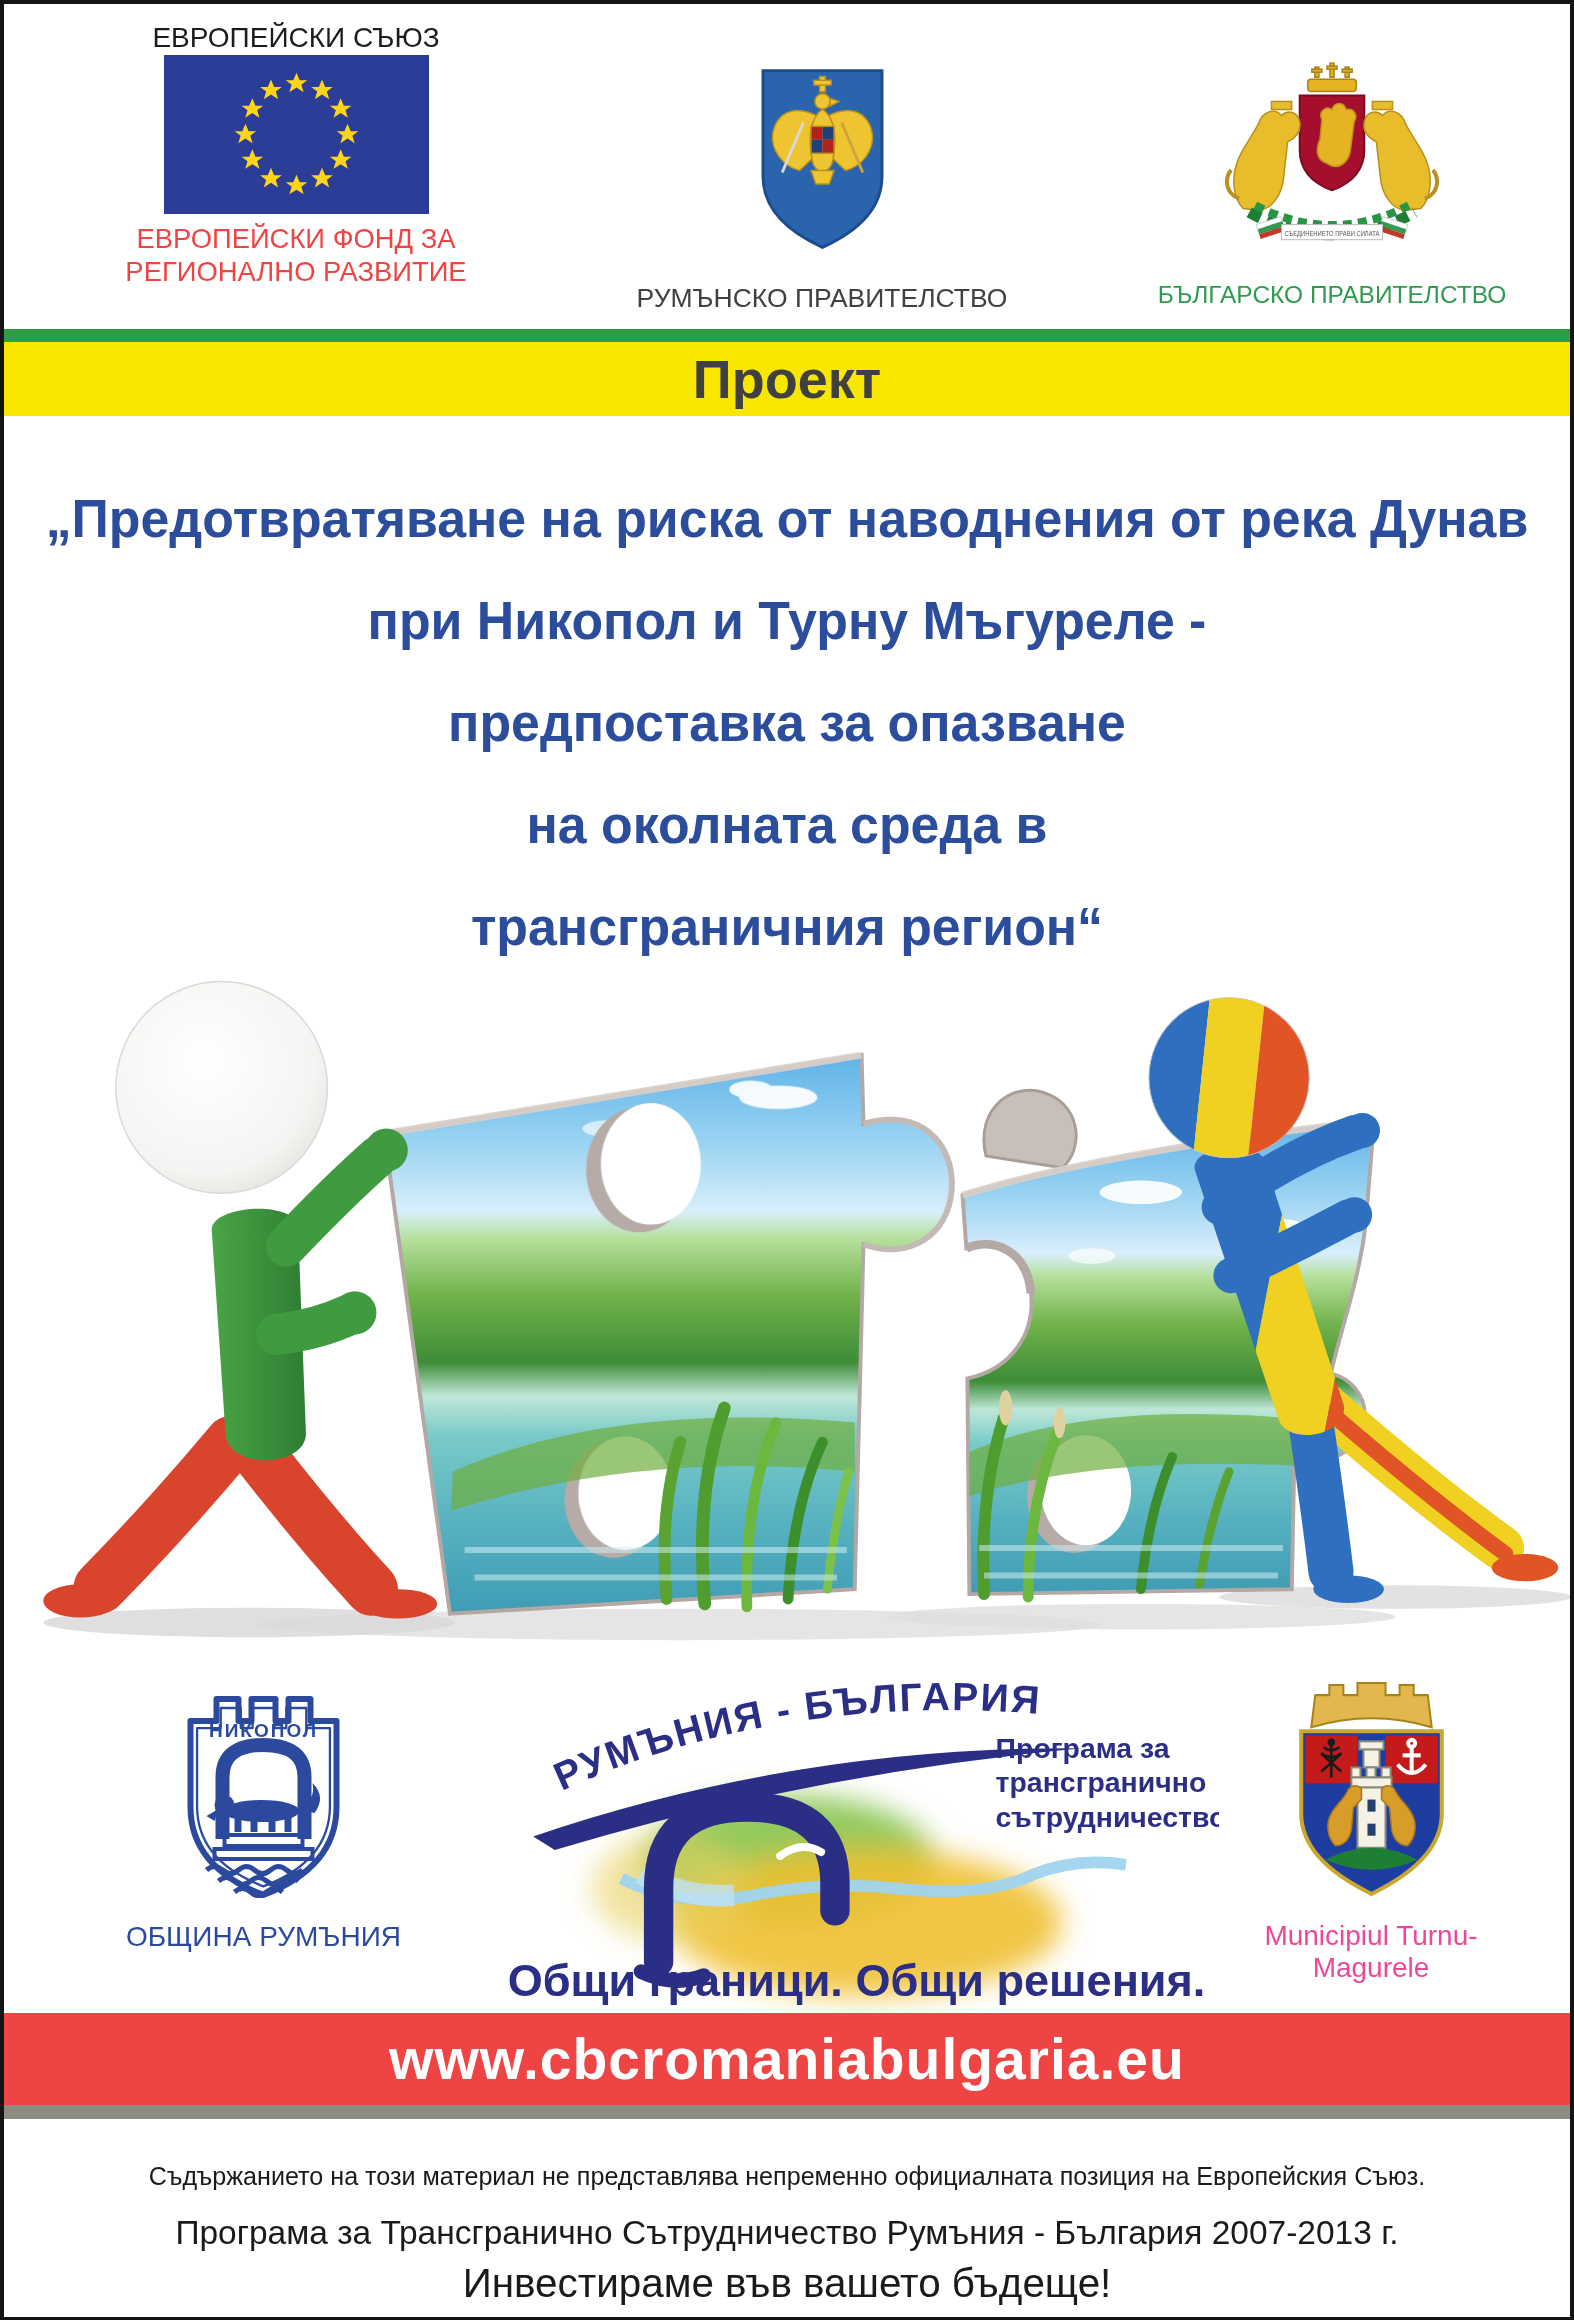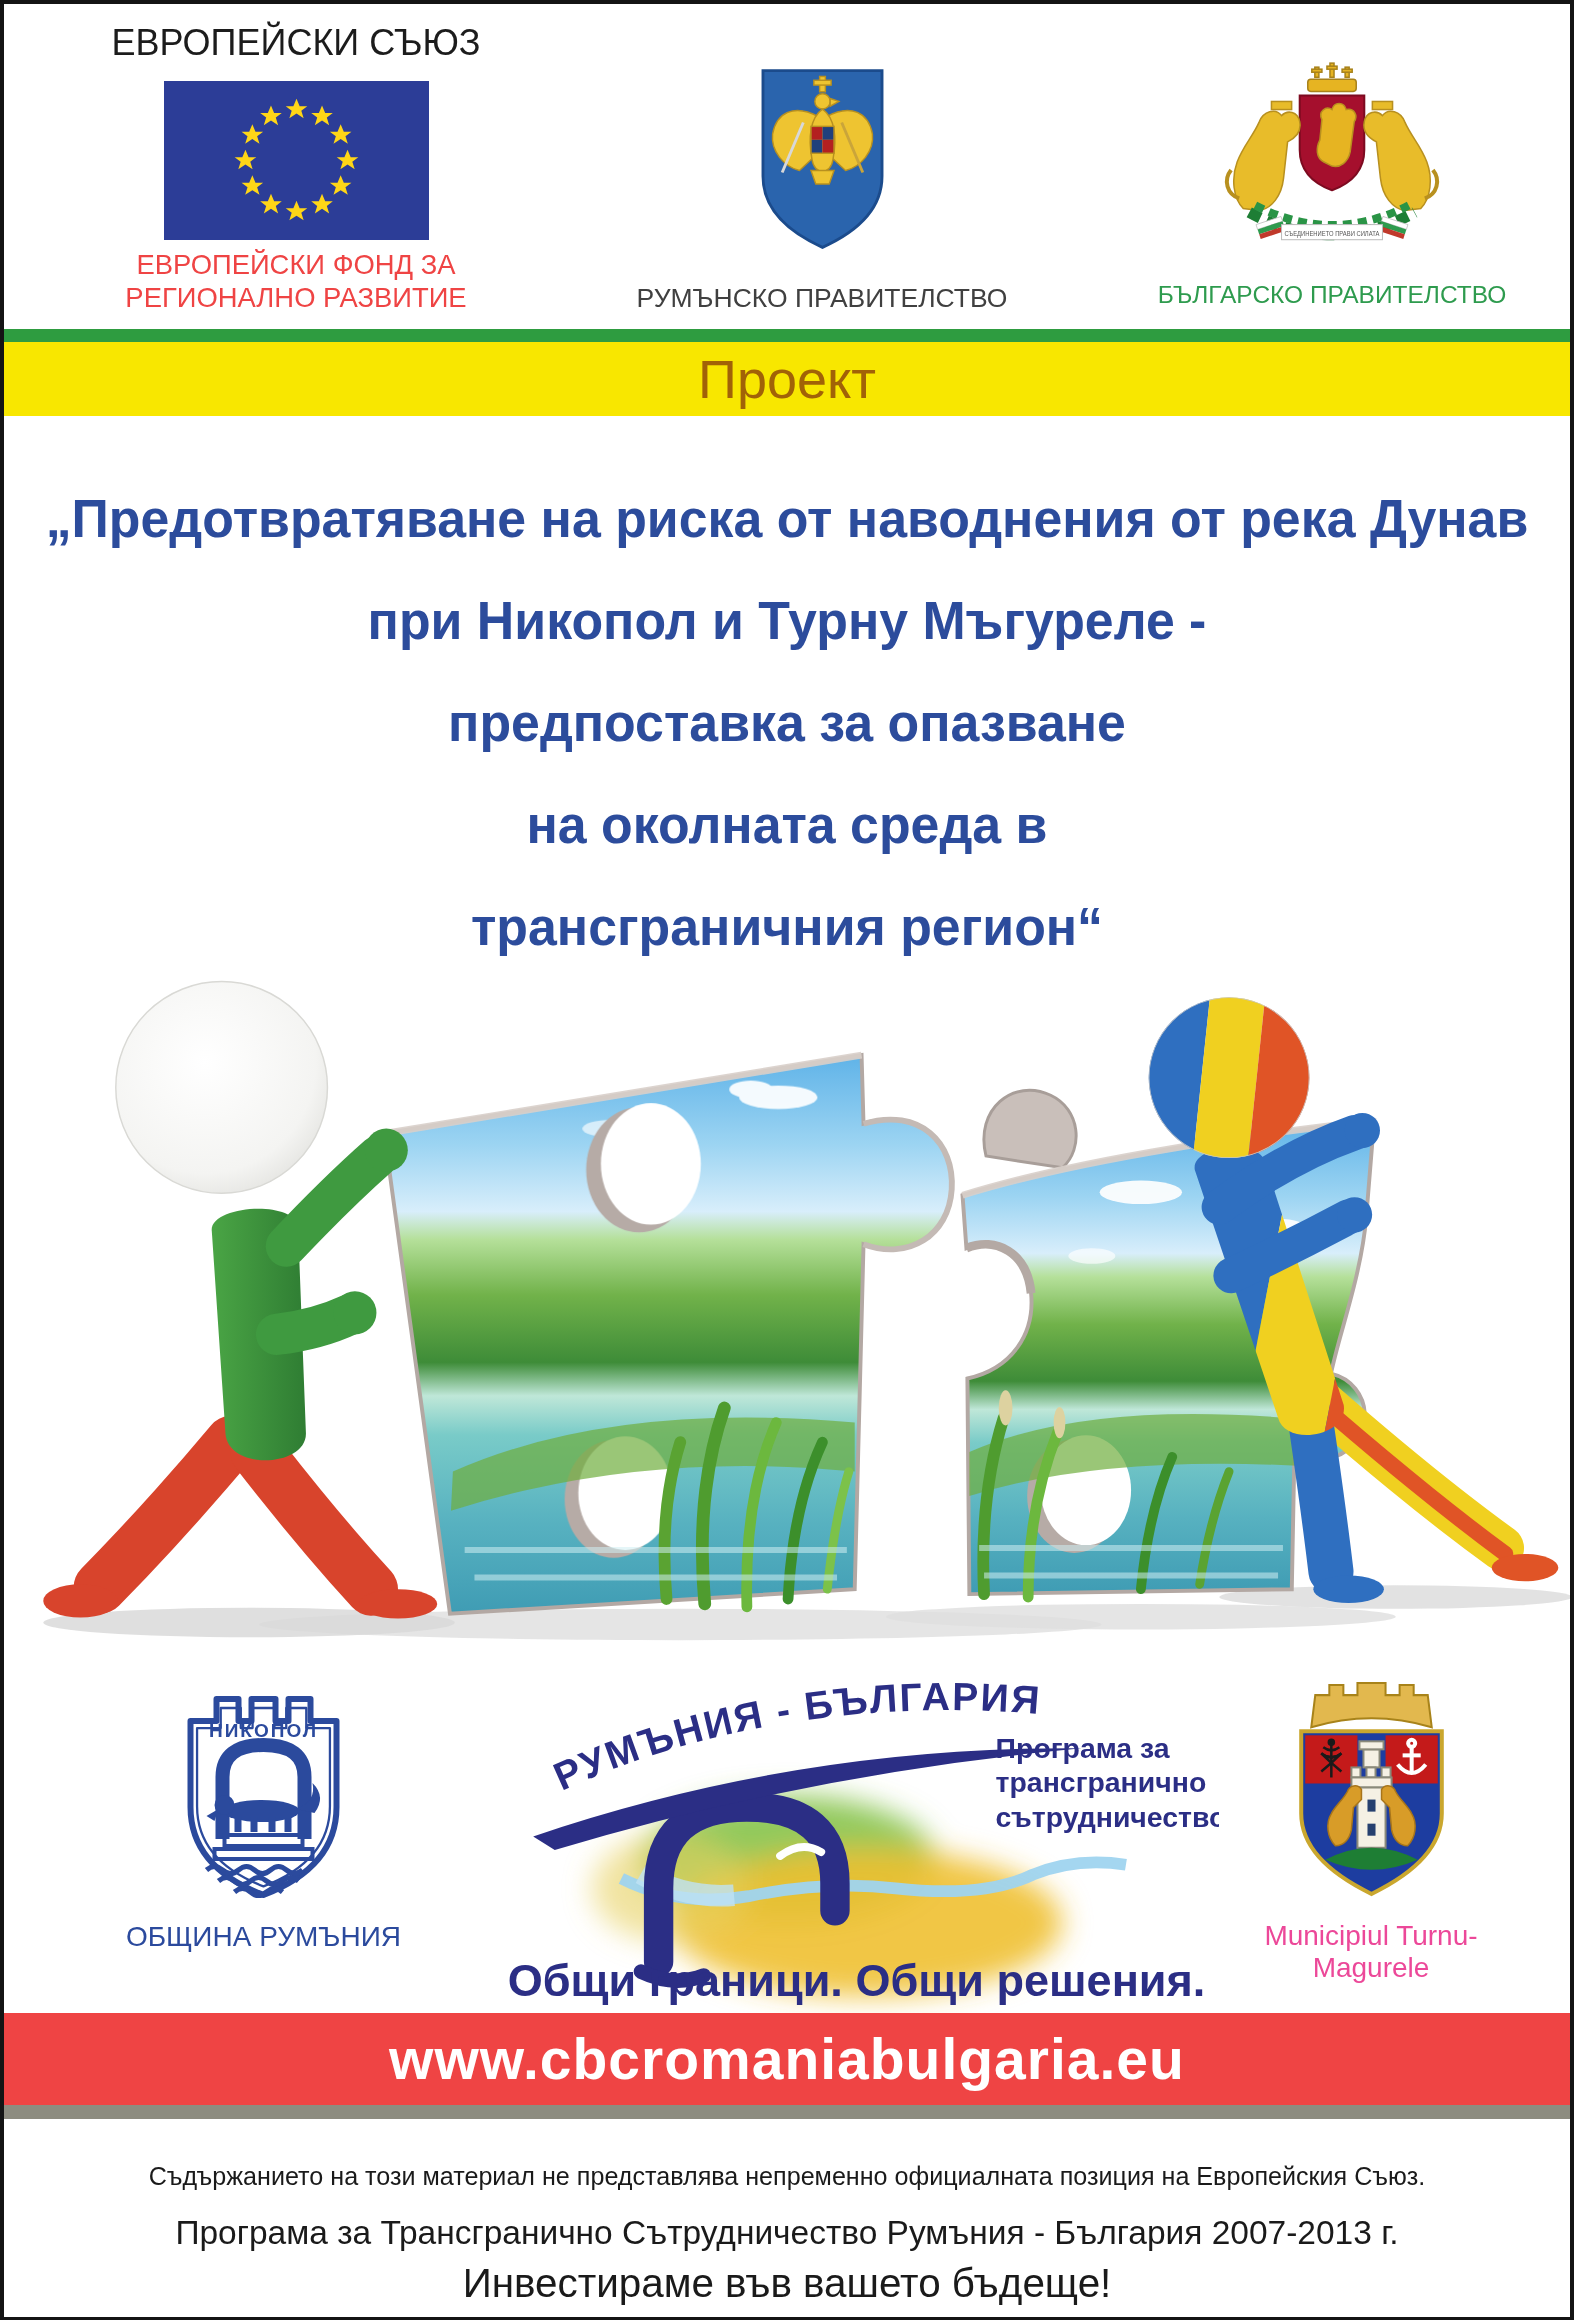--- a/index.html
+++ b/index.html
@@ -8,29 +8,29 @@
     box-sizing:border-box; border:4.9px solid #141414;
     background:#ffffff; overflow:hidden;
     font-family:"Liberation Sans", sans-serif;
   }
   
   .top-logos{position:relative; height:325px;}
   .col{position:absolute; text-align:center;}
   .col-eu{left:106px; top:17.6px; width:372px;}
   .col-ro{left:627px; top:59px; width:382px;}
   .col-bg{left:1137px; top:55px; width:382px;}
-  .eu-top-label{font-size:36px; color:#1c1c1c; letter-spacing:0; margin-bottom:17px;}
+  .eu-top-label{font-size:28px; color:#1c1c1c; letter-spacing:0; margin-bottom:1px;}
   .eu-bottom-label{font-size:27.4px; color:#ef4444; line-height:1.2; margin-top:9.8px;}
   .gov-label-ro{font-size:26.5px; color:#404040; margin-top:23.5px;}
   .gov-label-bg{font-size:24.5px; color:#2e9b4e; margin-top:15.7px;}
   .flag-eu{display:block; margin:0 auto;}
   
   .green-strip{height:12.7px; background:#2e9c40;}
   .yellow-band{height:74px; background:#f8e700; display:flex; align-items:center; justify-content:center;}
-  .project-label{font-size:54px; font-weight:normal; color:#a16207;}
+  .project-label{font-size:54px; font-weight:bold; color:#404040;}
   
   .title-block{height:495px; padding-top:51px; text-align:center; transform:scaleX(.96);}
   .title-line{font-size:54px; line-height:102px; font-weight:bold; color:#2c4c9c; white-space:nowrap;}
   
   .illus{display:block;}
   
   .partners{position:relative; height:365px;}
   .p-col{position:absolute; text-align:center;}
   .p-nikopol{left:93px; top:11.8px; width:333px;}
   .p-program{left:490px; top:0px; width:725px;}

